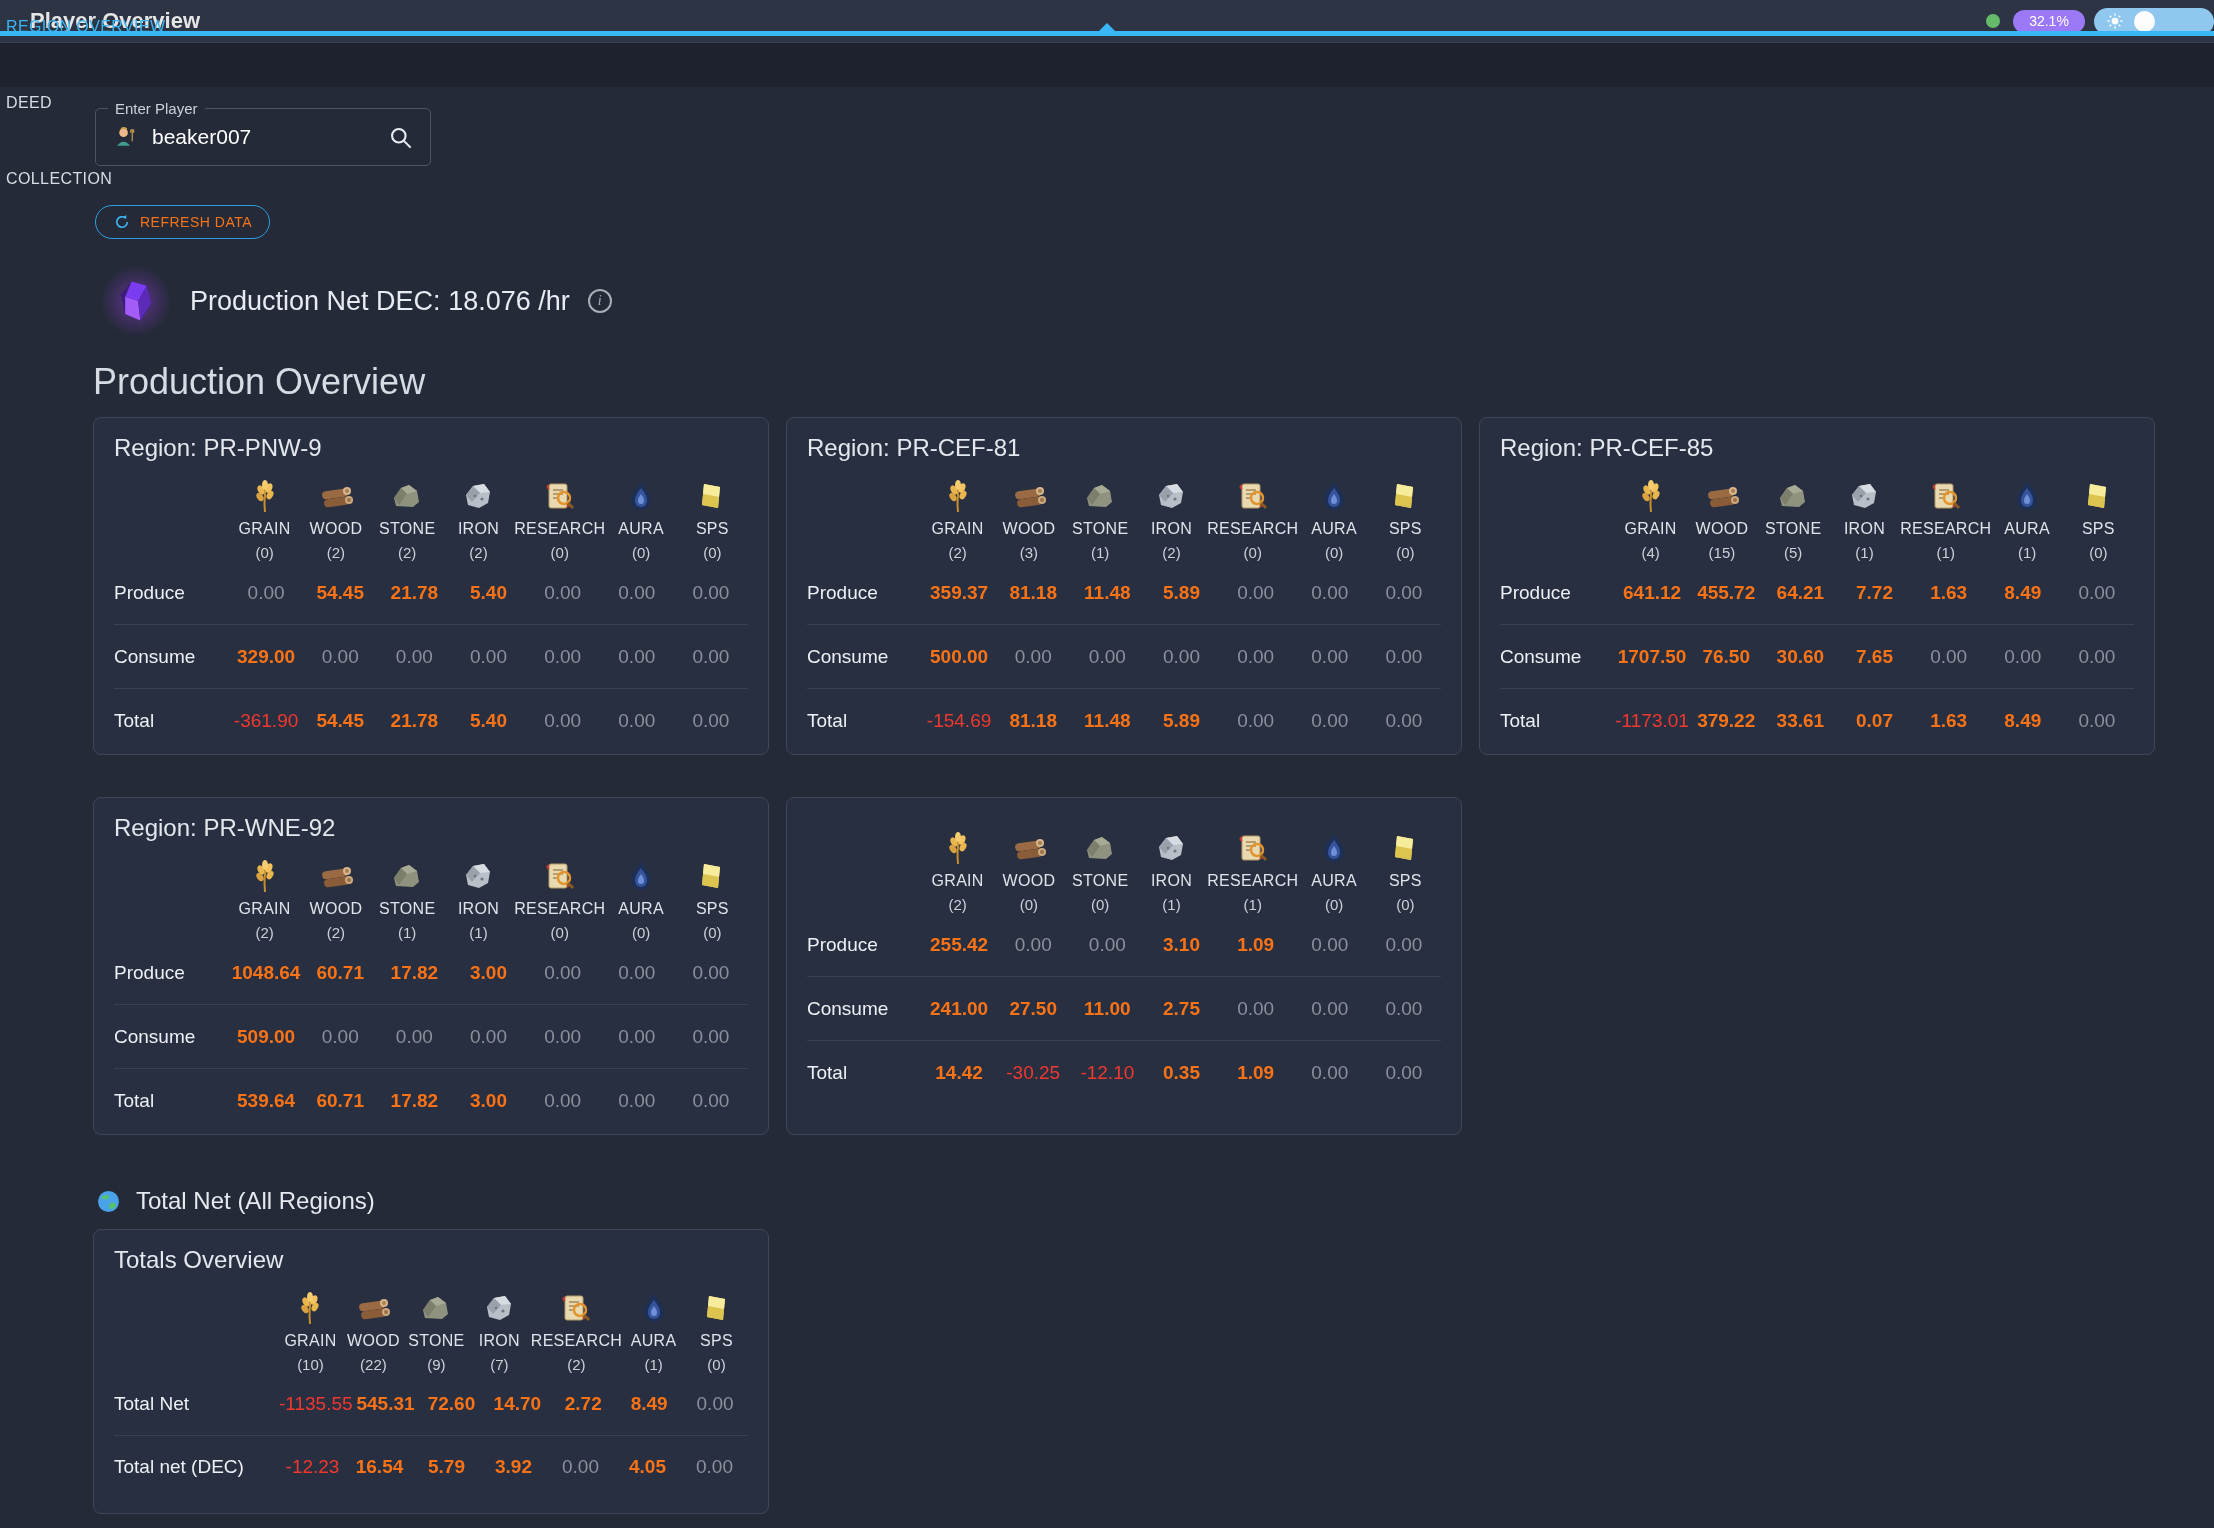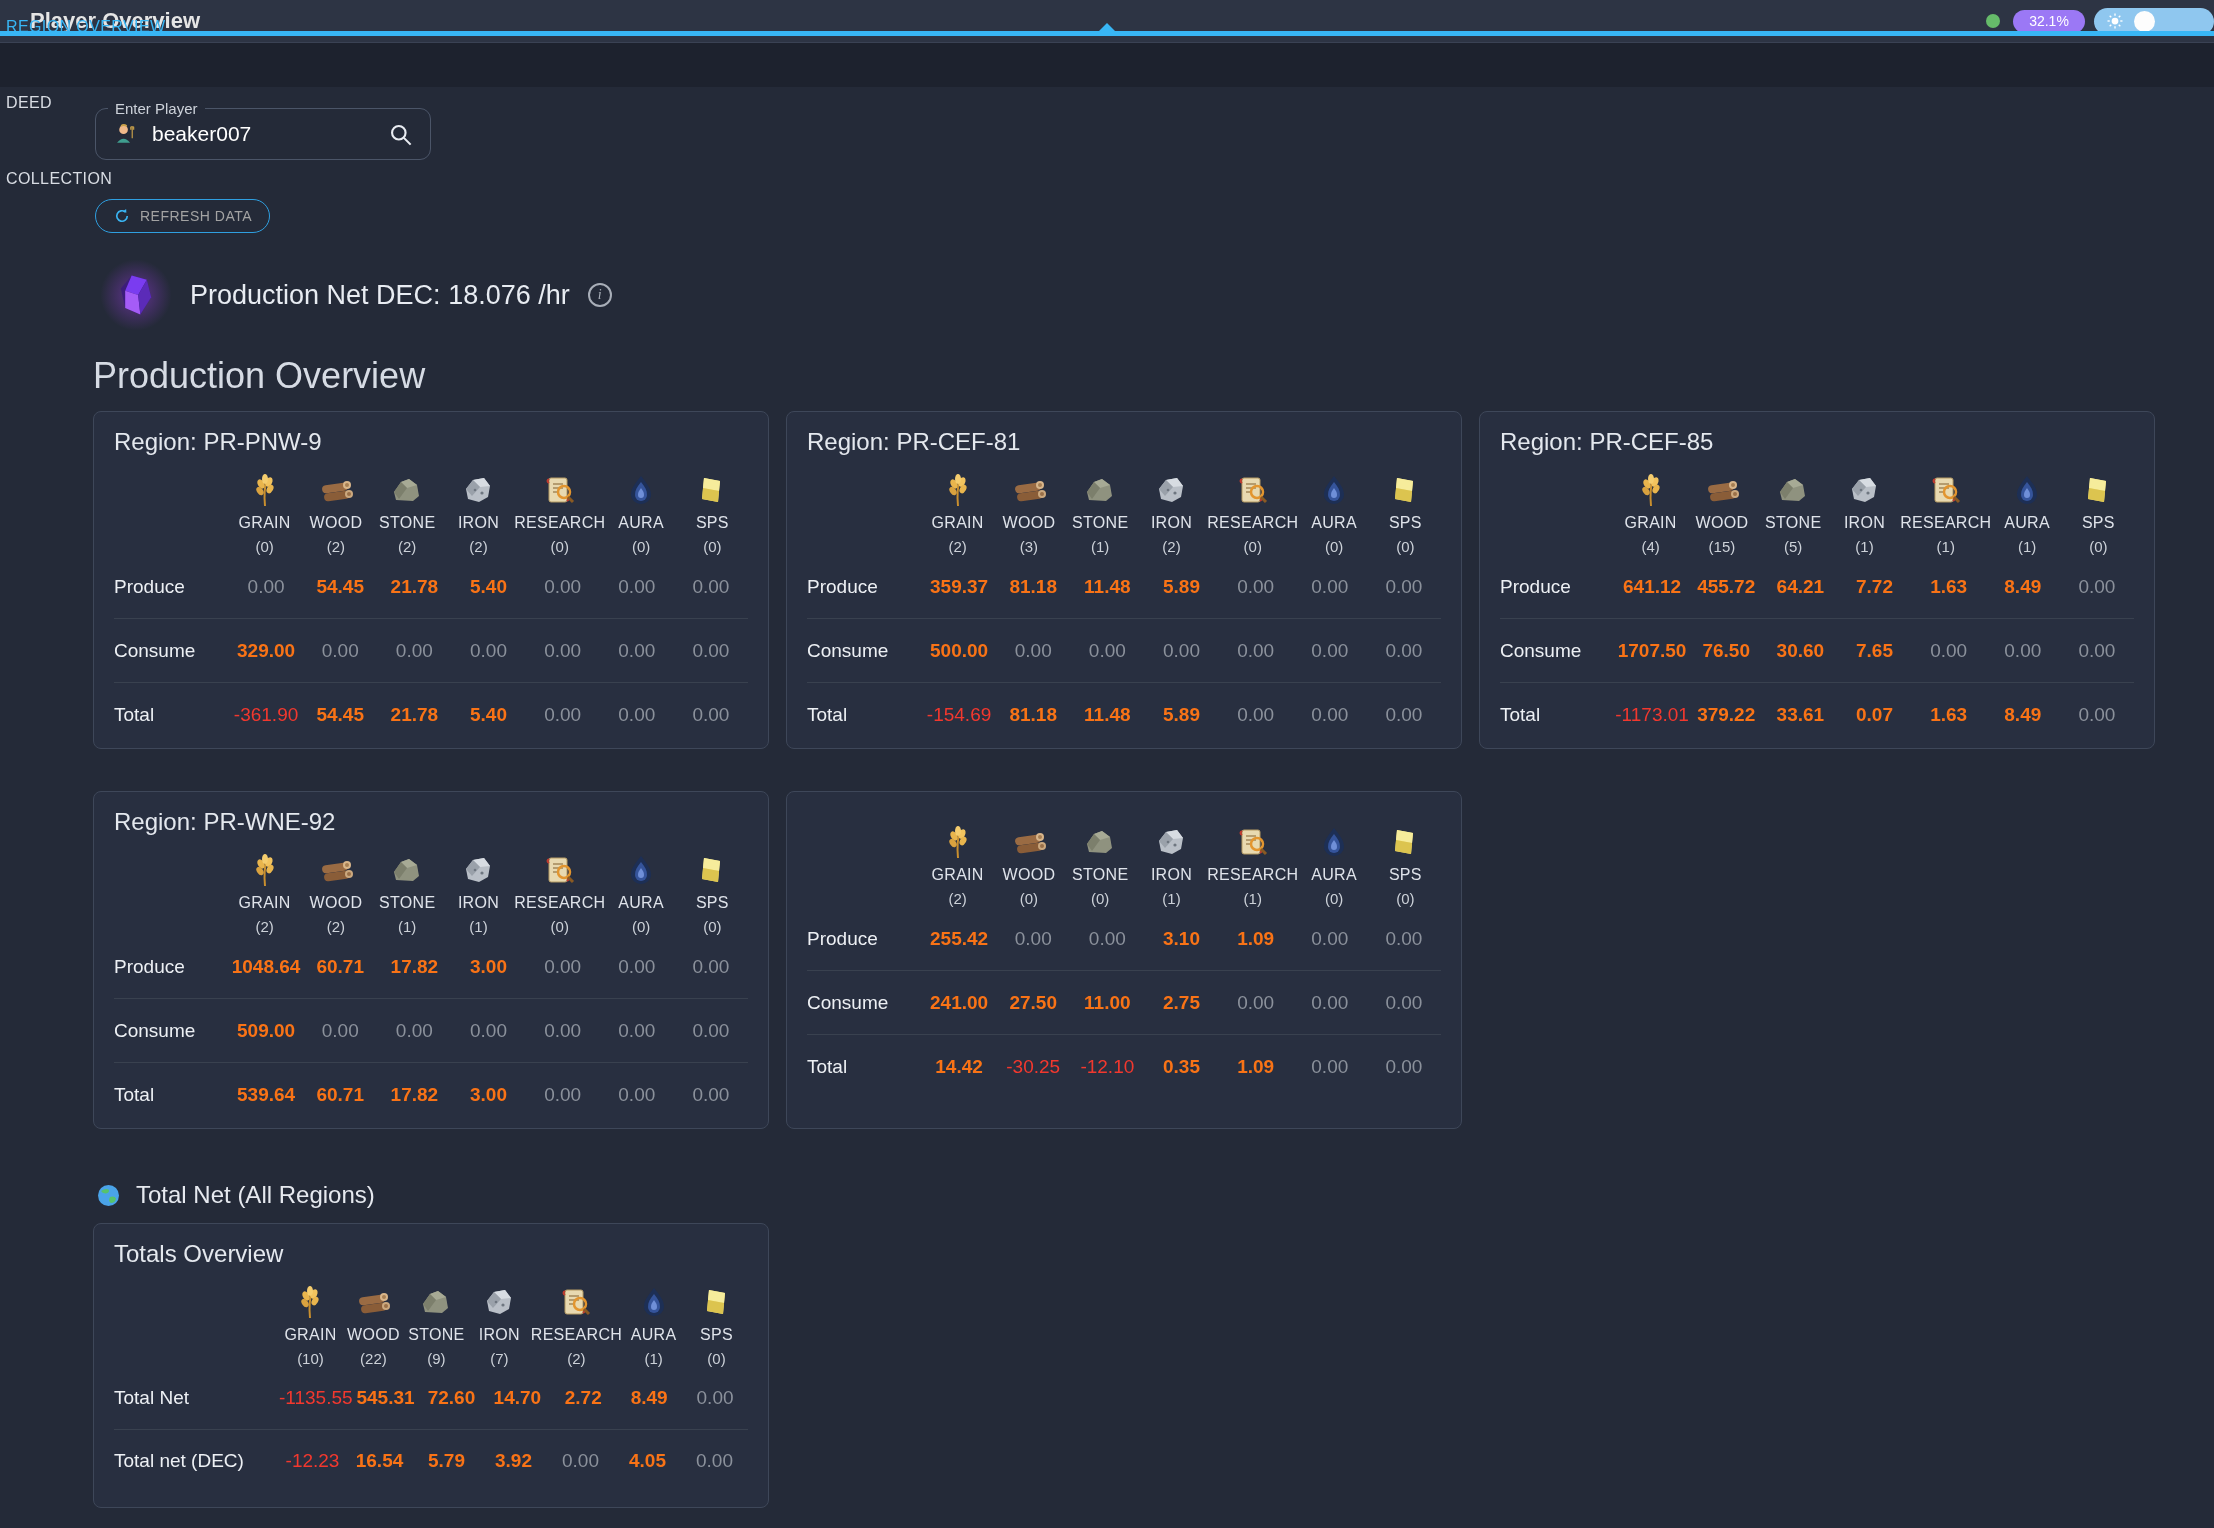--- a/index.html
+++ b/index.html
@@ -18,29 +18,29 @@
   .tabbar{height:44px;background:#1d222e;display:flex;justify-content:center;gap:58px;flex-direction:column;}
   .tab{position:relative;display:flex;align-items:center;padding:0 6px;background:none;border:none;cursor:pointer;
        font-family:"Liberation Sans",sans-serif;font-size:16px;letter-spacing:.4px;color:#d9dde4;}
   .tab.active{color:#38b6f5;}
   .tab.active::after{content:'';position:absolute;left:-12px;right:-12px;bottom:0;height:5px;background:#38b6f5;}
   .tab.active::before{content:'';position:absolute;left:50%;margin-left:-8px;bottom:5px;
        border-left:8px solid transparent;border-right:8px solid transparent;border-bottom:8px solid #38b6f5;}
 
   
   .field-row{margin:21px 0 0 95px;}
-  .player-field{position:relative;width:336px;height:52px;border:1px solid #4b5568;border-radius:11px;display:flex;align-items:center;padding:2px 16px;box-sizing:border-box;}
+  .player-field{position:relative;width:336px;height:58px;border:1px solid #4b5568;border-radius:5px;display:flex;align-items:center;padding:2px 16px;box-sizing:border-box;}
   .field-label{position:absolute;top:-9px;left:12px;background:#242a38;padding:0 7px;font-size:15px;color:#cdd2da;}
   .player-input{background:transparent;border:none;outline:none;color:#fff;font-size:21px;font-family:"Liberation Sans",sans-serif;width:190px;margin-left:12px;}
   .search-btn{margin-left:auto;background:none;border:none;padding:0;cursor:pointer;display:flex;}
 
   
   .refresh-row{margin:39px 0 0 95px;}
   .refresh-btn{display:inline-flex;align-items:center;gap:9px;height:34px;padding:0 17px;border:1px solid #2f9fe0;border-radius:17px;
-       color:#a3a3a3;font-size:14px;letter-spacing:.5px;background:transparent;cursor:pointer;font-family:"Liberation Sans",sans-serif;}
+       color:#f97316;font-size:14px;letter-spacing:.5px;background:transparent;cursor:pointer;font-family:"Liberation Sans",sans-serif;}
 
   
   .summary-row{margin:26px 0 0 100px;display:flex;align-items:center;}
   .gem-wrap{width:72px;height:72px;display:flex;align-items:center;justify-content:center;
        background:radial-gradient(circle,rgba(150,60,220,.55) 0%,rgba(150,60,220,0) 70%);}
   .summary-text{font-size:27px;color:#e8ecf2;margin-left:18px;}
   .info-icon{display:inline-flex;align-items:center;justify-content:center;width:24px;height:24px;border:2px solid #a8aeb8;
        border-radius:50%;color:#a8aeb8;font-size:14px;font-family:"Liberation Serif",serif;font-style:italic;margin-left:18px;cursor:pointer;background:none;}
 
   .section-title{margin:24px 0 0 93px;font-size:36px;color:#d6dbe4;font-weight:400;}

